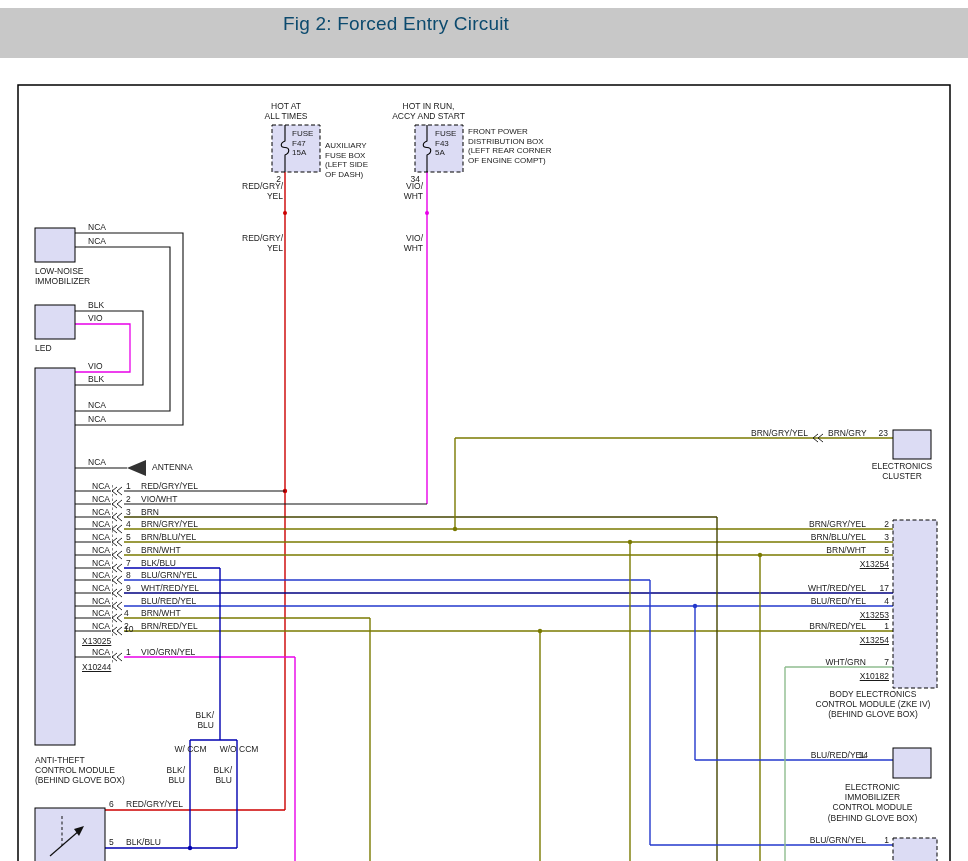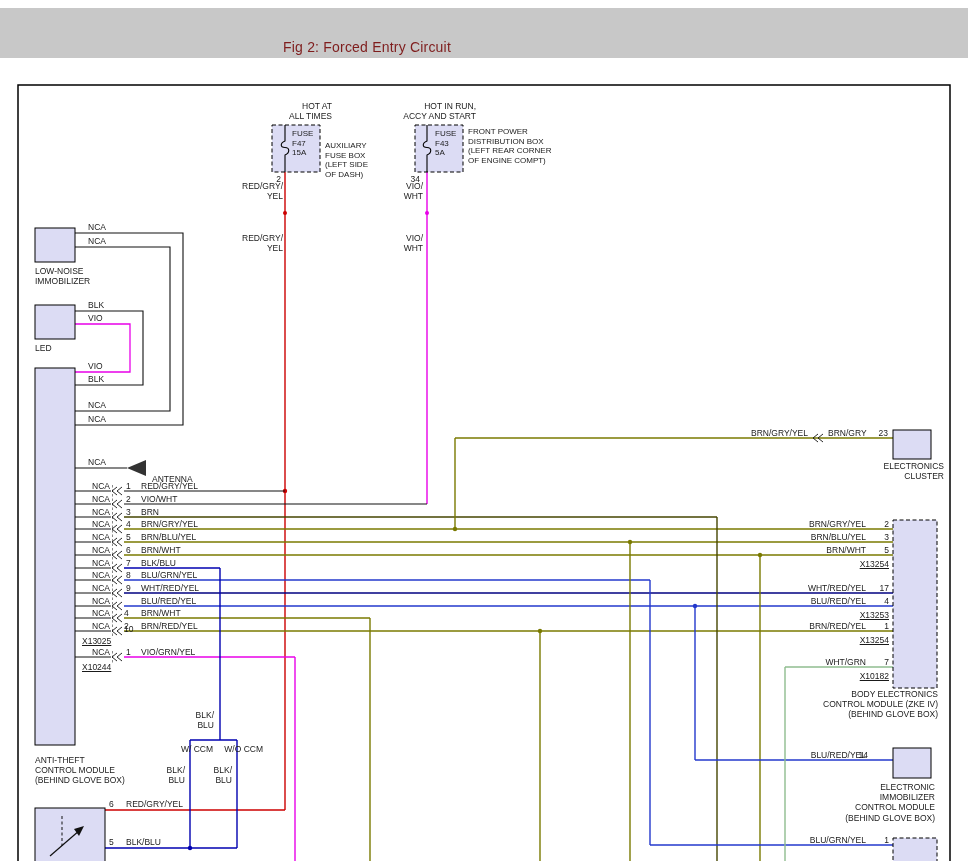--- a/index.html
+++ b/index.html
@@ -1,26 +1,26 @@
 <!DOCTYPE html>
 <html><head>
 <meta charset="utf-8">
 <style>
   html,body{margin:0;padding:0;}
   body{
     width:968px;height:861px;position:relative;overflow:hidden;
     background:#ffffff;font-family:"Liberation Sans",sans-serif;
   }
   .header{position:absolute;left:0;top:8px;width:968px;height:50px;background:#c8c8c8;}
-  .title{position:absolute;left:283px;top:31px;font-size:14px;color:#7f1d1d;letter-spacing:.2px;}
+  .title{position:absolute;left:283px;top:5px;font-size:19px;color:#0c4a6e;letter-spacing:.2px;}
   .diagram{position:absolute;left:0;top:0;width:968px;height:861px;}
   svg{position:absolute;left:0;top:0;}
   .lbl{position:absolute;font-size:8.5px;line-height:1.2;color:#1a1a1a;white-space:pre-line;}
   .r{text-align:right}
-  .c{text-align:right}
+  .c{text-align:center}
   .u{text-decoration:underline}
   .s8{font-size:8px}
 </style>
 </head>
 <body>
 
 <div class="header">
   <div class="title">Fig 2: Forced Entry Circuit</div>
 </div>
 
@@ -219,21 +219,21 @@
 <div class="lbl" style="left:88px;top:414px">NCA</div>
 <div class="lbl" style="left:35px;top:343px">LED</div>
 <div class="lbl" style="left:88px;top:300px">BLK</div>
 <div class="lbl" style="left:88px;top:313px">VIO</div>
 <div class="lbl" style="left:88px;top:361px">VIO</div>
 <div class="lbl" style="left:88px;top:374px">BLK</div>
 <div class="lbl" style="left:35px;top:755px">ANTI-THEFT
 CONTROL MODULE
 (BEHIND GLOVE BOX)</div>
 <div class="lbl" style="left:88px;top:457px">NCA</div>
-<div class="lbl" style="left:152px;top:474px">ANTENNA</div>
+<div class="lbl" style="left:152px;top:462px">ANTENNA</div>
 
 <div class="lbl r" style="left:86px;top:481px;width:24px">NCA</div>
 <div class="lbl" style="left:126px;top:481px">1</div>
 <div class="lbl" style="left:141px;top:481px">RED/GRY/YEL</div>
 <div class="lbl r" style="left:86px;top:494px;width:24px">NCA</div>
 <div class="lbl" style="left:126px;top:494px">2</div>
 <div class="lbl" style="left:141px;top:494px">VIO/WHT</div>
 <div class="lbl r" style="left:86px;top:507px;width:24px">NCA</div>
 <div class="lbl" style="left:126px;top:507px">3</div>
 <div class="lbl" style="left:141px;top:507px">BRN</div>

